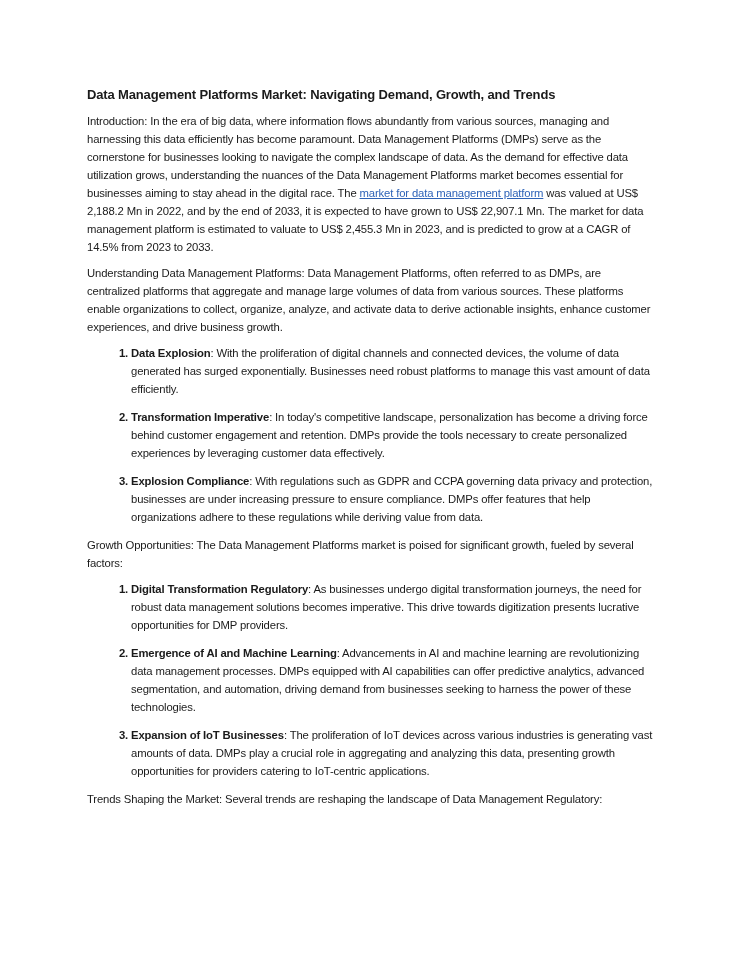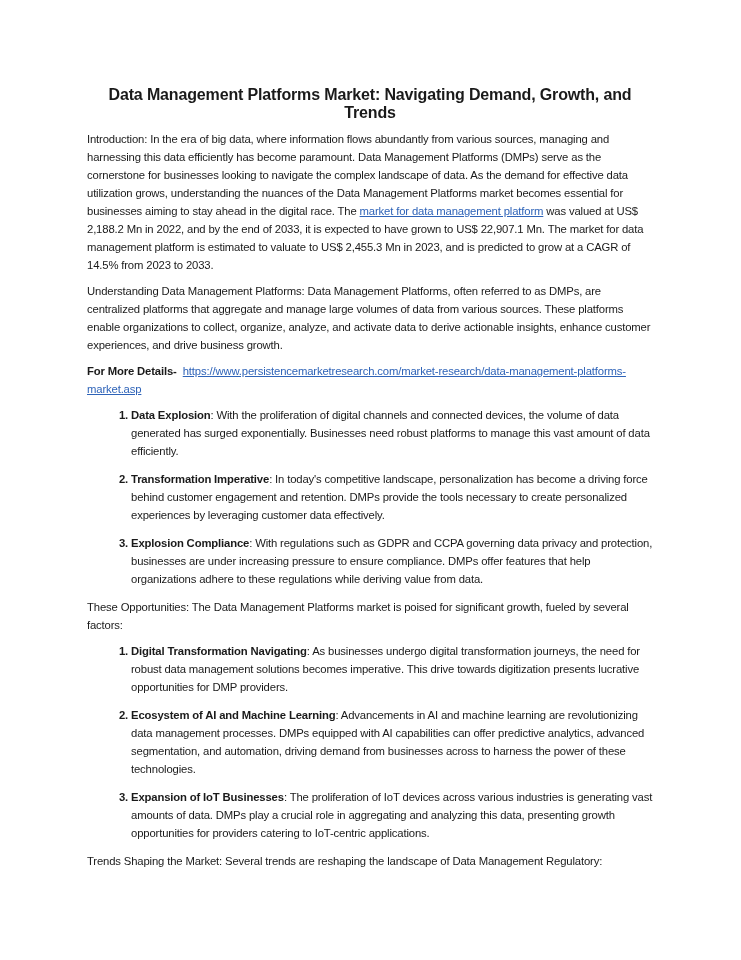--- a/index.html
+++ b/index.html
@@ -4,48 +4,47 @@
 <style>
   html, body { margin: 0; padding: 0; background: #ffffff; }
   body { width: 741px; height: 960px; position: relative; overflow: hidden; }
   .page {
     position: absolute; left: 87px; top: 86px; width: 566px;
     font-family: "Liberation Sans", sans-serif;
     font-size: 11.3px; color: #1a1a1a; line-height: 18px;
     letter-spacing: -0.15px;
   }
   h1 {
-    font-size: 16px; font-weight: bold; margin: 0 0 8px 0; line-height: 18px; text-align: center;
+    font-size: 13px; font-weight: bold; margin: 0 0 8px 0; line-height: 18px;
   }
   p { margin: 0 0 8px 0; }
   a { color: #2e63b8; text-decoration: underline; text-align: right; }
   ol { margin: 0 0 6px 0; padding-left: 44px; }
   ol li { margin: 0 0 10px 0; padding-left: 0; }
   ol li::marker { font-weight: bold; }
   .b { font-weight: bold; }
 </style>
 </head>
 <body>
 
 <div class="page">
   <h1>Data Management Platforms Market: Navigating Demand, Growth, and Trends</h1>
 
   <p><span>Introduction: In the era of big data, where information flows abundantly from various sources, managing and harnessing this data efficiently has become paramount. Data Management Platforms (DMPs) serve as the cornerstone for businesses looking to navigate the complex landscape of data. As the demand for effective data utilization grows, understanding the nuances of the Data Management Platforms market becomes essential for businesses aiming to stay ahead in the digital race. The </span><a href="#">market for data management platform</a><span> was valued at US$ 2,188.2 Mn in 2022, and by the end of 2033, it is expected to have grown to US$ 22,907.1 Mn. The market for data management platform is estimated to valuate to US$ 2,455.3 Mn in 2023, and is predicted to grow at a CAGR of 14.5% from 2023 to 2033.</span></p>
 
   <p>Understanding Data Management Platforms: Data Management Platforms, often referred to as DMPs, are centralized platforms that aggregate and manage large volumes of data from various sources. These platforms enable organizations to collect, organize, analyze, and activate data to derive actionable insights, enhance customer experiences, and drive business growth.</p>
 
-  <p><span class="b">For More Details-</span>&nbsp; <a href="#">https://www.persistencemarketresearch.com/market-research/data-management-platforms-market.asp</a></p>
 
   <ol>
     <li><span class="b">Data Explosion</span><span>: With the proliferation of digital channels and connected devices, the volume of data generated has surged exponentially. Businesses need robust platforms to manage this vast amount of data efficiently.</span></li>
     <li><span class="b">Transformation Imperative</span><span>: In today's competitive landscape, personalization has become a driving force behind customer engagement and retention. DMPs provide the tools necessary to create personalized experiences by leveraging customer data effectively.</span></li>
     <li><span class="b">Explosion Compliance</span><span>: With regulations such as GDPR and CCPA governing data privacy and protection, businesses are under increasing pressure to ensure compliance. DMPs offer features that help organizations adhere to these regulations while deriving value from data.</span></li>
   </ol>
 
-  <p>These Opportunities: The Data Management Platforms market is poised for significant growth, fueled by several factors:</p>
+  <p>Growth Opportunities: The Data Management Platforms market is poised for significant growth, fueled by several factors:</p>
   <ol>
-    <li><span class="b">Digital Transformation Navigating</span><span>: As businesses undergo digital transformation journeys, the need for robust data management solutions becomes imperative. This drive towards digitization presents lucrative opportunities for DMP providers.</span></li>
-    <li><span class="b">Ecosystem of AI and Machine Learning</span><span>: Advancements in AI and machine learning are revolutionizing data management processes. DMPs equipped with AI capabilities can offer predictive analytics, advanced segmentation, and automation, driving demand from businesses across to harness the power of these technologies.</span></li>
+    <li><span class="b">Digital Transformation Regulatory</span><span>: As businesses undergo digital transformation journeys, the need for robust data management solutions becomes imperative. This drive towards digitization presents lucrative opportunities for DMP providers.</span></li>
+    <li><span class="b">Emergence of AI and Machine Learning</span><span>: Advancements in AI and machine learning are revolutionizing data management processes. DMPs equipped with AI capabilities can offer predictive analytics, advanced segmentation, and automation, driving demand from businesses seeking to harness the power of these technologies.</span></li>
     <li><span class="b">Expansion of IoT Businesses</span><span>: The proliferation of IoT devices across various industries is generating vast amounts of data. DMPs play a crucial role in aggregating and analyzing this data, presenting growth opportunities for providers catering to IoT-centric applications.</span></li>
   </ol>
 
   <p>Trends Shaping the Market: Several trends are reshaping the landscape of Data Management Regulatory:</p>
 </div>
 
 </body></html>

